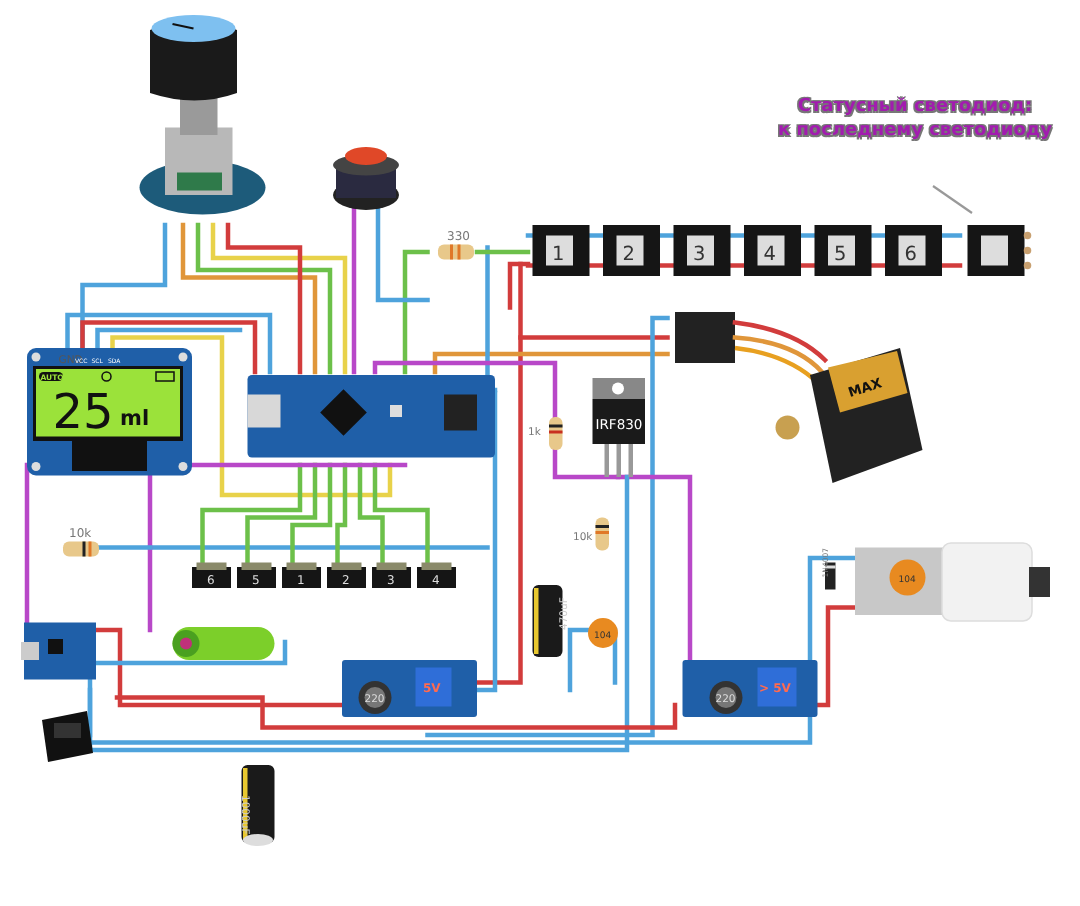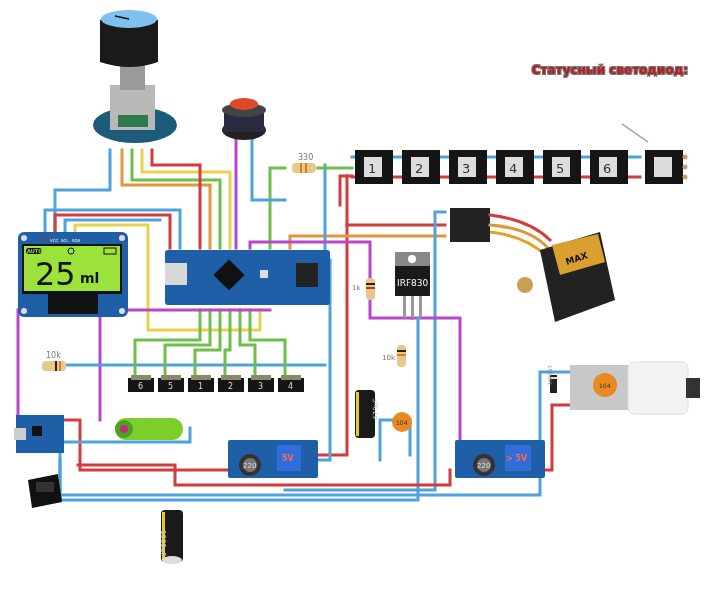--- a/index.html
+++ b/index.html
@@ -7,21 +7,21 @@
   #diagram { position:absolute; left:0; top:0; width:720px; height:604px; }
   .wire { fill:none; stroke-width:3; stroke-linecap:square; stroke-linejoin:miter; }
   .w-red { stroke:#d23c3c; }
   .w-blue { stroke:#4ea3dc; }
   .w-green { stroke:#6cc04a; }
   .w-purple { stroke:#b848c8; }
   .w-orange { stroke:#e0963a; }
   .w-yellow { stroke:#e8d24a; }
   .lbl-sm { font-size:7px; fill:#555; }
   .note { position:absolute; left:500px; top:62px; width:220px; text-align:center;
-          font-size:12px; line-height:16px; color:#b91c1c; font-weight:bold;
+          font-size:12px; line-height:16px; color:#a21caf; font-weight:bold;
           text-shadow: -1px -1px 0 #777, 1px -1px 0 #777, -1px 1px 0 #777, 1px 1px 0 #777; }
   .note div { white-space:nowrap; }
 </style>
 </head>
 <body>
 
 <svg id="diagram" viewBox="0 0 720 604" xmlns="http://www.w3.org/2000/svg">
 
   <g>
 
@@ -313,13 +313,14 @@
     <rect x="550" y="375" width="7" height="18" fill="#222"></rect>
     <rect x="550" y="377" width="7" height="2" fill="#ddd"></rect>
     <text x="544" y="393" font-size="5" fill="#777" transform="rotate(-90 544 385)">1N4007</text>
   </g>
 
   <line x1="622" y1="124" x2="648" y2="142" stroke="#999" stroke-width="1.5"></line>
 </svg>
 
 <div class="note">
   <div>Статусный светодиод:</div>
+  <div>к последнему светодиоду</div>
 </div>
 
 </body></html>

